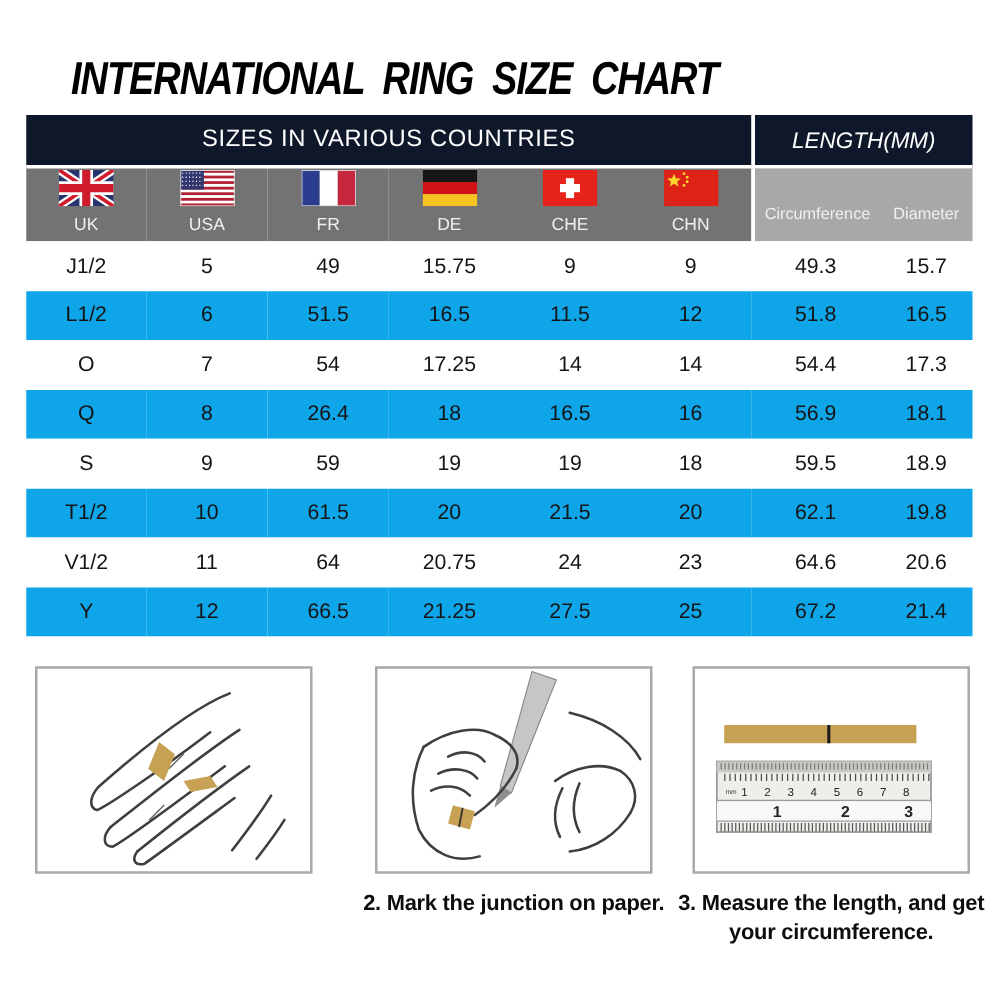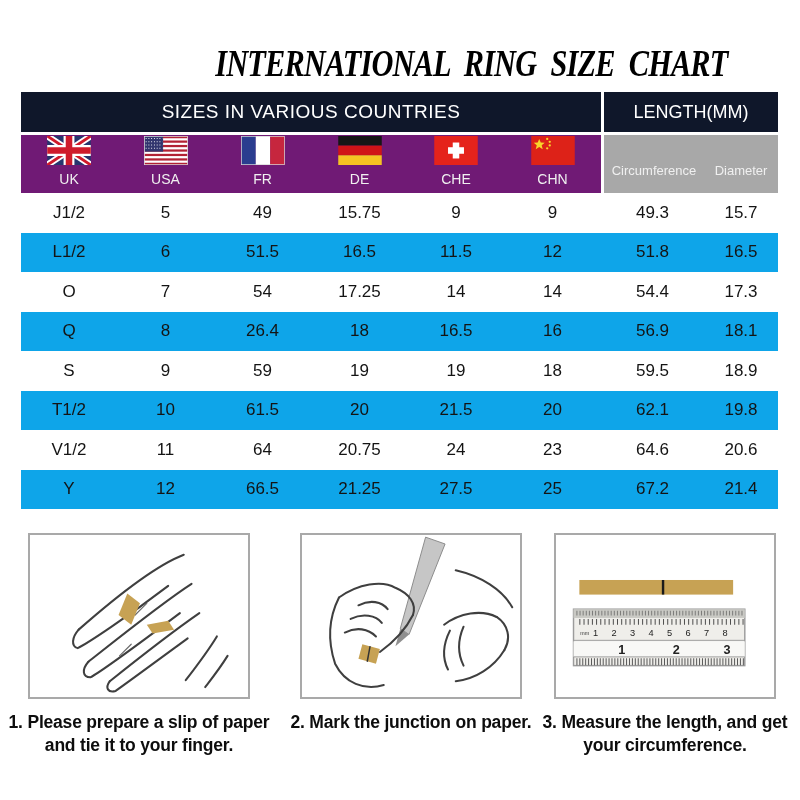--- a/index.html
+++ b/index.html
@@ -1,32 +1,32 @@
 <!DOCTYPE html>
 <html><head>
 <meta charset="utf-8">
 <style>
   html,body{margin:0;padding:0;background:#fff;}
   .page{position:relative;width:800px;height:800px;background:#fff;overflow:hidden;
         font-family:"Liberation Sans",sans-serif;color:#111;}
 
   
-  .title{position:absolute;top:42px;left:0;width:784px;text-align:right;margin:0;font-family:Liberation Serif, serif;}
+  .title{position:absolute;top:42px;left:0;width:784px;text-align:left;margin:0;}
   .title span{display:inline-block;font-size:37px;font-weight:bold;font-style:italic;
               letter-spacing:-1px;word-spacing:9px;transform:scaleX(0.82);transform-origin:center;
               white-space:nowrap;color:#000;}
 
   
   .ring-table{position:absolute;left:21px;top:92px;width:757px;display:grid;
       grid-template-columns:96px 97px 97px 97px 96px 97px 103px 74px;
       grid-template-rows:43px 58px;grid-auto-rows:39.5px;}
   .hdr{background:#0f172a;color:#fff;display:flex;align-items:center;justify-content:center;box-sizing:border-box;}
   .hdr-top{grid-column:1/7;border-bottom:3px solid #fff;font-size:19px;letter-spacing:.5px;}
-  .hdr-len{grid-column:7/9;border-left:3px solid #fff;border-bottom:3px solid #fff;font-size:18px;}
-  .flag-cell{background:#701a75;display:flex;flex-direction:column;align-items:center;
+  .hdr-len{grid-column:7/9;border-left:3px solid #fff;border-bottom:3px solid #fff;font-size:18px;font-style:italic;}
+  .flag-cell{background:#737373;display:flex;flex-direction:column;align-items:center;
       justify-content:flex-end;padding-bottom:7px;gap:7px;box-sizing:border-box;}
   .flag-cell svg{width:44px;height:29px;display:block;}
   .country{color:#f0f0f0;font-size:14px;line-height:1;}
   .len-sub{grid-column:7/9;background:#a8a8a8;border-left:3px solid #fff;display:grid;
       grid-template-columns:100px 74px;align-items:end;padding-bottom:16px;box-sizing:border-box;}
   .len-sub span{color:#f0f0f0;font-size:13px;text-align:center;line-height:1;}
   .cell{display:flex;align-items:center;justify-content:center;font-size:17px;color:#141414;background:#fff;}
   .alt{background:#0ea5e9;}
 
   
@@ -204,21 +204,20 @@
         <path class="ln" d="M174,80 C148,98 112,126 82,150"></path>
         <path class="ln" d="M82,150 C77,157 80,162 88,160 C98,153 132,128 162,106"></path>
         <path class="ln" d="M192,104 C183,119 170,136 160,149"></path>
         <path class="ln" d="M203,124 C195,137 187,147 180,156"></path>
         <path class="ln-thin" d="M120,70 C116,74 112,78 108,82"></path>
         <path class="ln-thin" d="M104,112 C100,116 96,120 92,124"></path>
         <polygon points="100,60 113,70 104,92 91,82" fill="#c7a254"></polygon>
         <polygon points="120,92 142,88 148,97 126,101" fill="#c7a254"></polygon>
       </svg>
     </div>
-    <div class="caption">1. Please prepare a slip of paper and tie it to your finger.</div>
   </div>
 
   <div class="step s2">
     <div class="box">
       <svg viewBox="0 0 224 166">
         <polygon points="127,2 147,9 110,102 101,96" fill="#c6c6c6" stroke="#8a8a8a" stroke-width="1"></polygon>
         <polygon points="101,96 110,102 96,114" fill="#8f8f8f"></polygon>
         <path class="ln" d="M38,64 C58,50 82,46 96,54 C110,60 118,70 114,82"></path>
         <path class="ln" d="M58,72 C70,66 82,68 88,76"></path>
         <path class="ln" d="M50,86 C62,80 76,82 82,90"></path>

